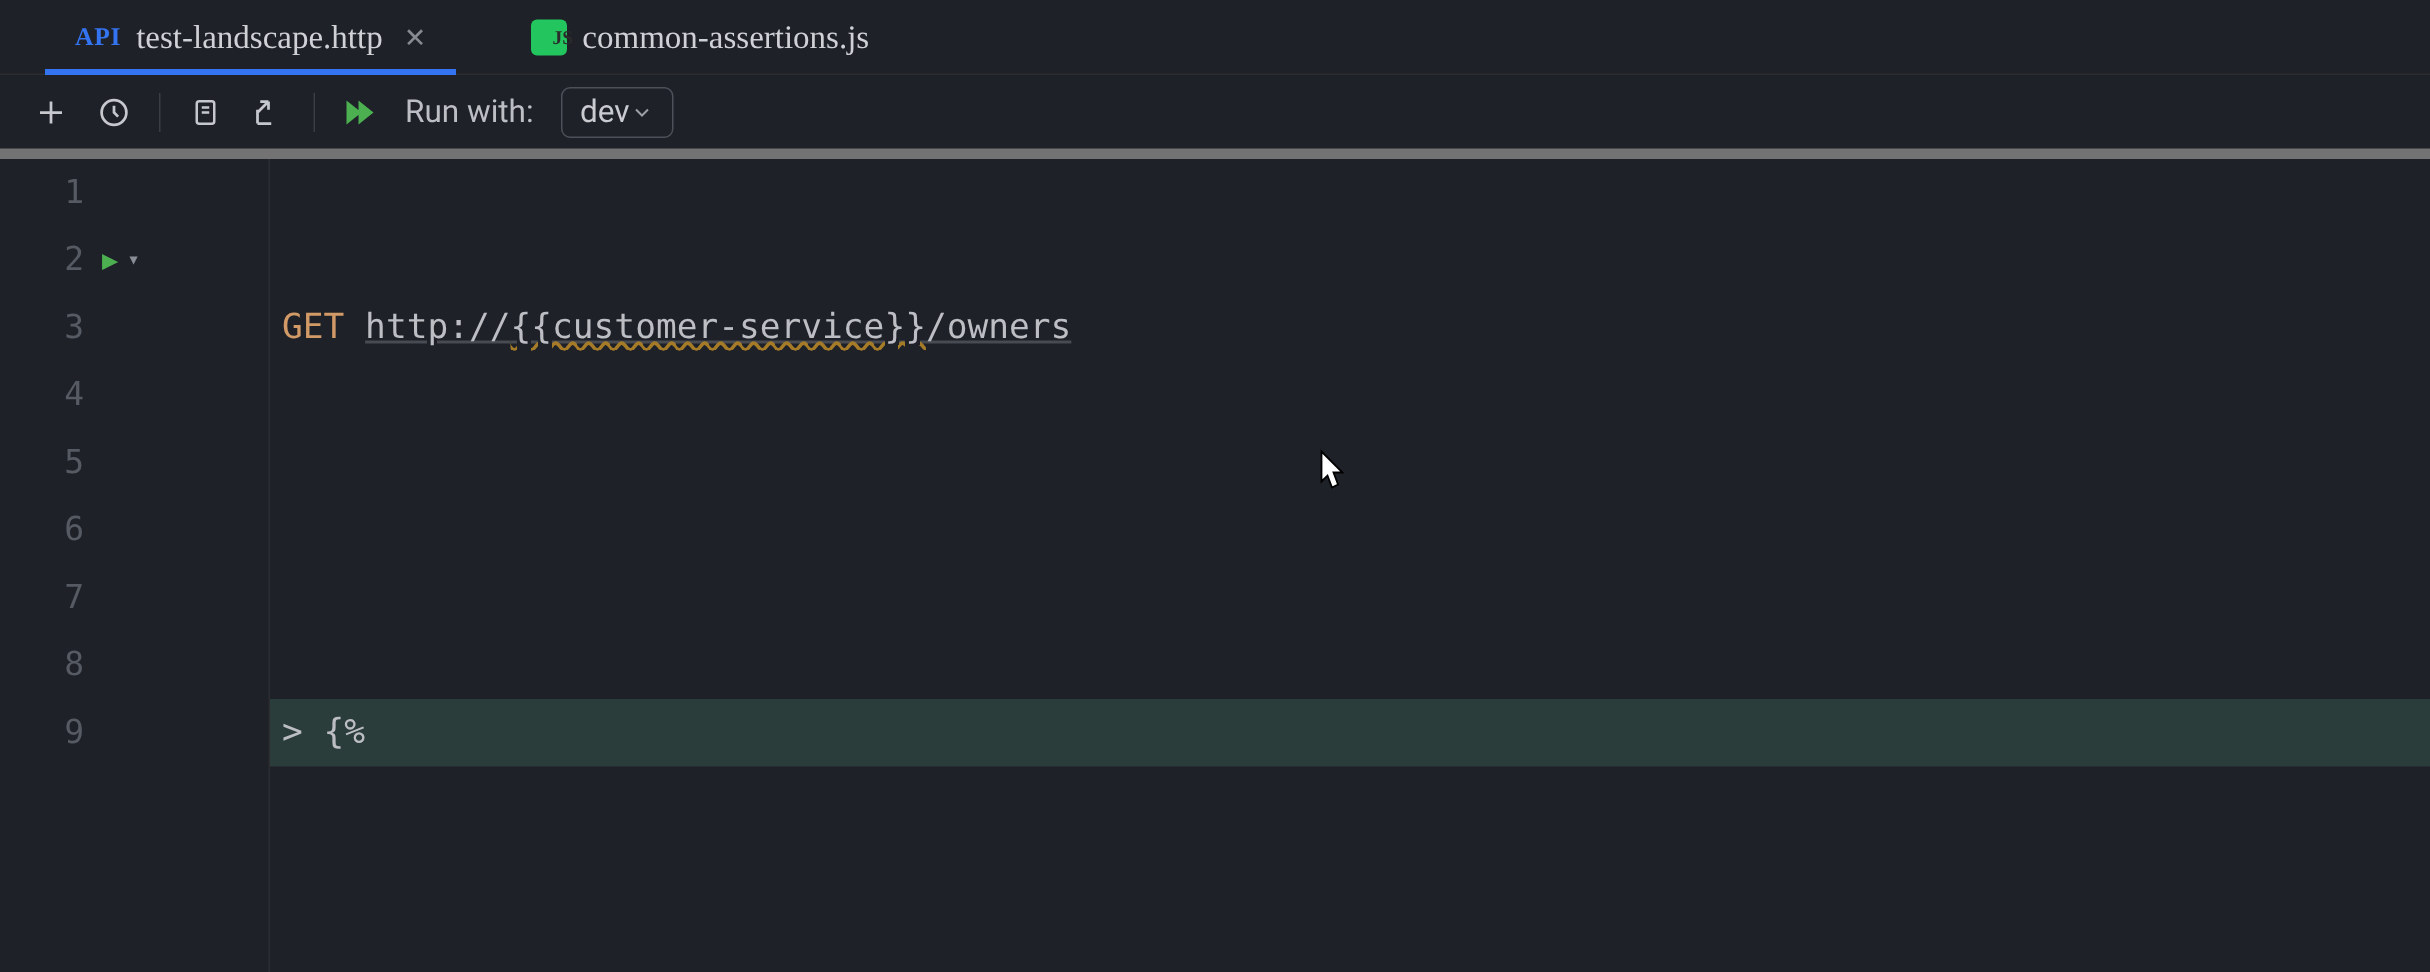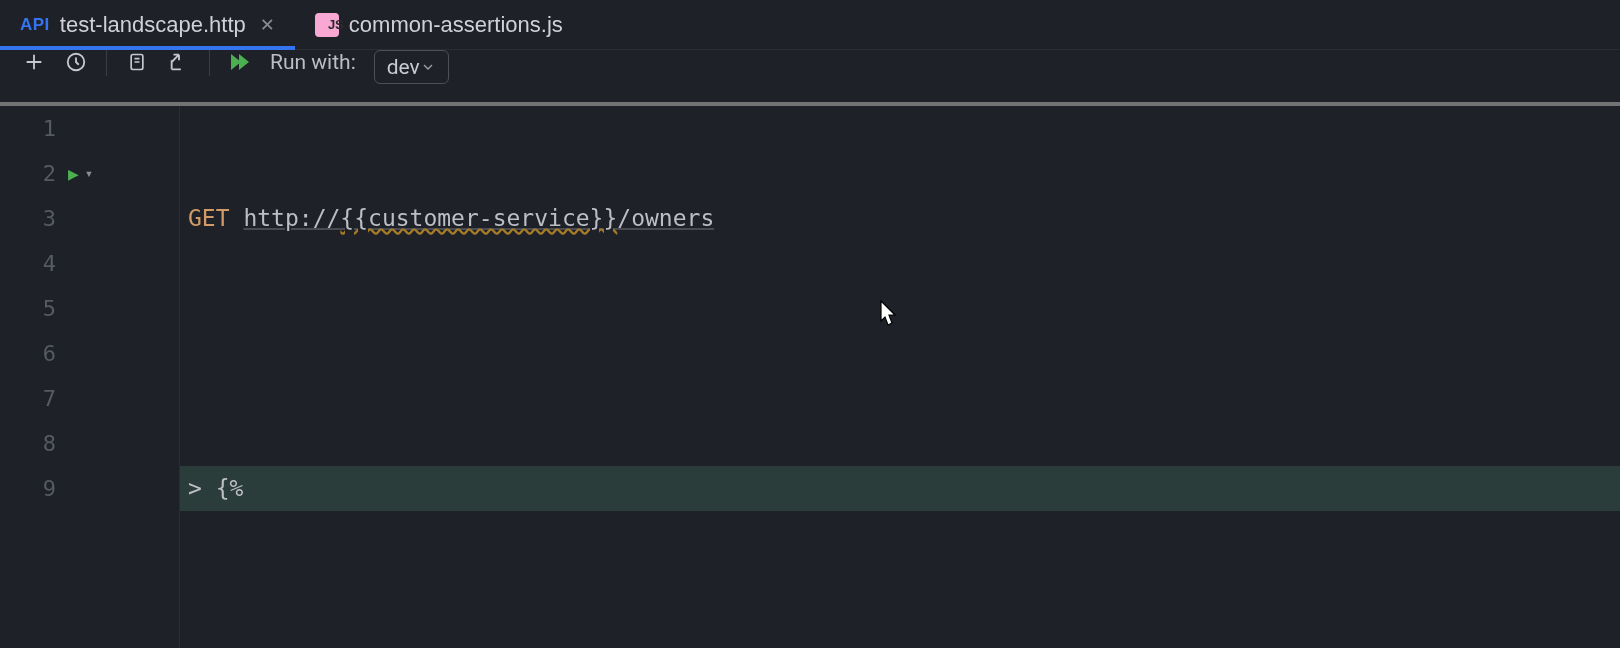--- a/index.html
+++ b/index.html
@@ -18,60 +18,61 @@
     display: flex;
     height: 50px;
     border-bottom: 1px solid #2b2d30;
   }
   .tab {
     display: flex;
     align-items: center;
     gap: 10px;
     padding: 0 20px;
     font-size: 22px;
-    font-family: Liberation Sans, sans-serif;
+    font-family: Liberation Serif, serif;
     color: #cfd1d6;
     position: relative;
+    margin-left: 30px;
   }
   .tab.active::after {
     content: "";
     position: absolute;
     left: 0; right: 0; bottom: -1px;
     height: 4px;
     background: #3574f0;
   }
   .tab .close {
     color: #878a91;
     font-size: 18px;
     margin-left: 4px;
   }
   .api-badge {
     color: #3574f0;
     font-weight: 700;
     font-size: 17px;
     letter-spacing: 0.5px;
   }
   .js-badge {
-    background: #f9a8d4;
+    background: #22c55e;
     color: #2b2b2b;
     font-weight: 700;
     font-size: 13px;
     width: 24px; height: 24px;
     border-radius: 4px;
     display: flex; align-items: center; justify-content: center; padding-left: 18px;
   }
 
   
   .toolbar {
     display: flex;
-    align-items: flex-start;
+    align-items: center;
     gap: 18px;
     height: 56px;
     padding: 0 22px;
-    border-bottom: 4px solid #737373;
+    border-bottom: 7px solid #737373;
     font-family: -apple-system, "Segoe UI", Roboto, Arial, sans-serif;
   }
   .tb-icon {
     width: 24px; height: 24px;
     display: flex; align-items: center; justify-content: center;
     color: #c6c8ce;
   }
   .divider {
     width: 1px; height: 26px; background: #3a3d44;
   }

